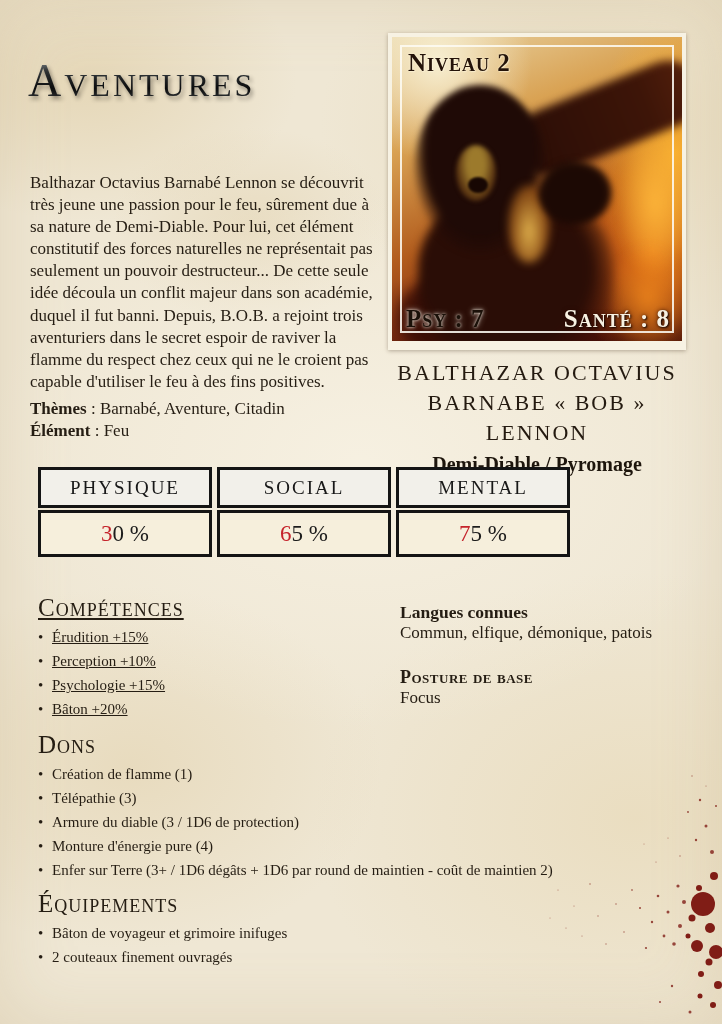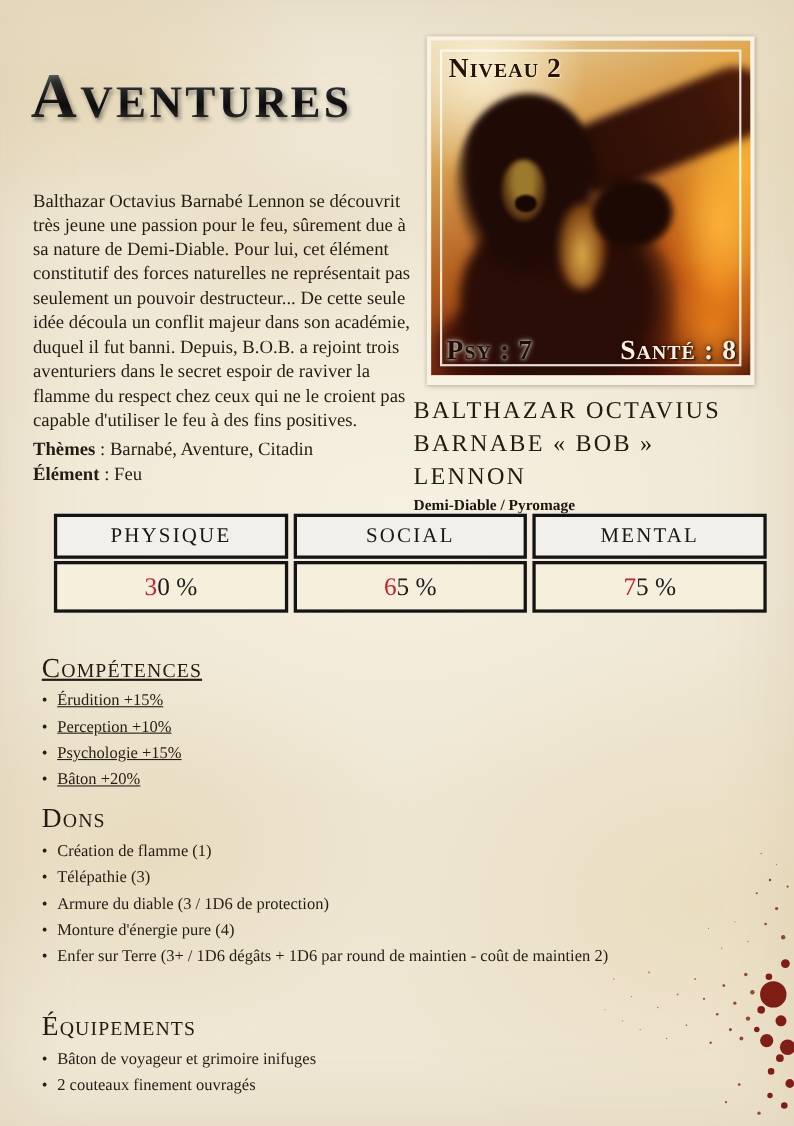--- a/index.html
+++ b/index.html
@@ -18,21 +18,21 @@
       radial-gradient(ellipse 420px 300px at 85% 12%, rgba(226,210,172,.5), transparent 70%),
       radial-gradient(ellipse 520px 360px at 50% 45%, rgba(250,245,232,.65), transparent 75%),
       radial-gradient(ellipse 360px 260px at 18% 75%, rgba(223,204,163,.45), transparent 70%),
       radial-gradient(ellipse 430px 330px at 88% 80%, rgba(229,212,173,.5), transparent 75%),
       radial-gradient(ellipse 200px 140px at 35% 22%, rgba(219,199,156,.35), transparent 70%);
     box-shadow:inset 0 0 70px rgba(178,150,100,.22);
   }
   
   .title{
     position:absolute;left:28px;top:58px;width:352px;
-    font-variant:small-caps;font-weight:bold;font-size:58px;line-height:1;
+    font-variant:small-caps;font-weight:normal;font-size:46px;line-height:1;
     letter-spacing:3px;
     background:linear-gradient(180deg,#7d8487 0%,#2c3134 38%,#0a0c0e 66%,#4a5053 100%);
     -webkit-background-clip:text;background-clip:text;color:transparent;
     text-shadow:2px 3px 4px rgba(20,15,10,.45);
   }
   
   .intro{position:absolute;left:30px;top:172px;width:350px;font-size:17px;line-height:1.3;}
   .meta-line{position:absolute;left:30px;width:350px;font-size:17px;}
   .meta-line.t{top:399px;} .meta-line.e{top:421px;}
   .meta-line b{font-weight:bold;}
@@ -73,38 +73,38 @@
     background:radial-gradient(ellipse, #3b0f06 55%, rgba(59,15,6,0));filter:blur(5px);}
   .frame{position:absolute;inset:8px;border:2px solid rgba(253,251,242,.88);pointer-events:none;}
   .badge{position:absolute;font-variant:small-caps;font-weight:bold;letter-spacing:1px;white-space:nowrap;text-align:right;}
   .badge.level{left:16px;top:12px;font-size:25px;color:#241309;
     text-shadow:0 0 2px rgba(255,246,220,.9),1px 1px 1px rgba(255,246,220,.55);}
   .badge.psy{left:14px;bottom:8px;font-size:25px;color:#1a1008;
     text-shadow:0 0 3px rgba(255,250,236,.95),0 0 6px rgba(255,250,236,.6);}
   .badge.sante{right:12px;bottom:8px;font-size:25px;color:#f7f1e2;
     text-shadow:1px 1px 2px rgba(18,5,2,.95),0 0 4px rgba(45,9,4,.85);}
   
-  .name-block{position:absolute;left:376px;top:358px;width:322px;}
+  .name-block{position:absolute;left:376px;top:358px;width:322px;text-align:center;}
   .name-line{font-size:22px;line-height:30px;letter-spacing:2px;text-transform:uppercase;color:#241a10;}
-  .class-line{margin-top:5px;font-size:14px;font-weight:bold;color:#1d150c;}
-  
-  .stats{position:absolute;left:49px;top:467px;width:648px;display:flex;gap:5px;}
+  .class-line{margin-top:5px;font-size:20px;font-weight:bold;color:#1d150c;}
+  
+  .stats{position:absolute;left:38px;top:467px;width:532px;display:flex;gap:5px;}
   .stat-col{flex:1;display:flex;flex-direction:column;gap:2px;}
   .stat-header,.stat-value{border:3px solid var(--table-border);display:flex;align-items:center;justify-content:center;}
   .stat-header{height:41px;background:var(--table-header-bg);font-size:19px;letter-spacing:2px;
     text-transform:uppercase;color:#181818;}
   .stat-value{height:47px;background:var(--table-value-bg);font-size:23px;color:#1c1c1c;}
   .stat-value .red{color:var(--accent-red);}
   
   .sc-head{font-variant:small-caps;font-size:25px;letter-spacing:1px;color:#241c12;}
   .section{position:absolute;}
   .competences{left:38px;top:594px;width:330px;text-decoration:underline;}
   .right-info{left:400px;top:602px;width:300px;}
   .dons{left:38px;top:731px;width:655px;}
-  .equip{left:38px;top:920px;width:480px;}
+  .equip{left:38px;top:890px;width:480px;}
   ul{list-style:none;margin-top:3px;}
   li{font-size:15px;line-height:24px;padding-left:14px;position:relative;}
   li::before{content:"•";position:absolute;left:0;font-size:15px;}
   .b-head{font-weight:bold;font-size:17.5px;}
   .sc-small{font-variant:small-caps;font-weight:bold;font-size:18px;letter-spacing:.5px;}
   .plain{font-size:17px;}
   .gap{height:24px;}
   
   .splatter{position:absolute;left:537px;top:760px;width:185px;height:264px;pointer-events:none;}
 </style>
@@ -172,20 +172,27 @@
   <div class="section competences">
     <div class="sc-head">Compétences</div>
     <ul>
       <li>Érudition +15%</li>
       <li>Perception +10%</li>
       <li>Psychologie +15%</li>
       <li>Bâton +20%</li>
     </ul>
   </div>
 
+  <div class="section right-info">
+    <div class="b-head">Langues connues</div>
+    <div class="plain">Commun, elfique, démonique, patois</div>
+    <div class="gap"></div>
+    <div class="sc-small">Posture de base</div>
+    <div class="plain">Focus</div>
+  </div>
 
   <div class="section dons">
     <div class="sc-head">Dons</div>
     <ul>
       <li>Création de flamme (1)</li>
       <li>Télépathie (3)</li>
       <li>Armure du diable (3 / 1D6 de protection)</li>
       <li>Monture d'énergie pure (4)</li>
       <li>Enfer sur Terre (3+ / 1D6 dégâts + 1D6 par round de maintien - coût de maintien 2)</li>
     </ul>

